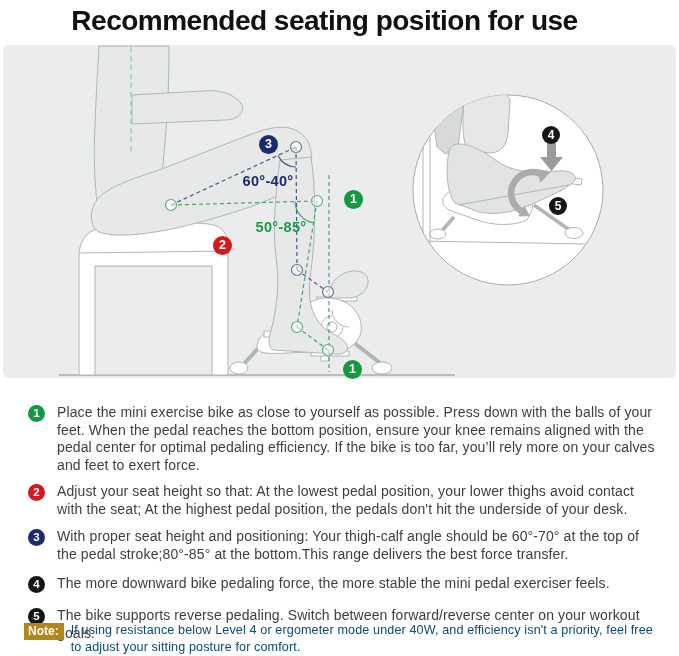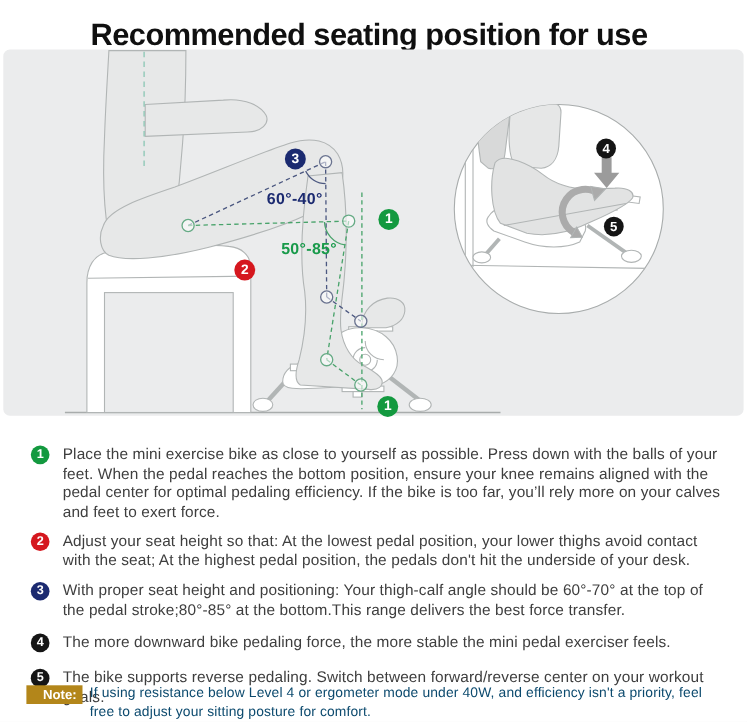--- a/index.html
+++ b/index.html
@@ -1,37 +1,37 @@
 <!DOCTYPE html>
 <html><head>
 <meta charset="utf-8">
 <style>
   html,body{margin:0;padding:0;background:#fff;}
   .page{position:relative;width:679px;height:656px;background:#fff;overflow:hidden;
         font-family:"Liberation Sans",sans-serif;color:#3e3e3e;}
   .title{position:absolute;left:0;top:1px;width:641px;text-align:center;
-         font-size:28px;font-weight:700;letter-spacing:-0.5px;color:#101010;margin:15px;}
+         font-size:28px;font-weight:700;letter-spacing:-0.5px;color:#101010;margin:4px;}
   .panel{position:absolute;left:3px;top:45px;width:673px;height:333px;
          background:#ebeced;border-radius:6px;}
   .panel svg{position:absolute;left:0;top:0;}
   .marker{position:absolute;width:19px;height:19px;border-radius:50%;color:#fff;
           font-size:12.5px;font-weight:700;line-height:19px;text-align:center;z-index:5;}
   .marker.small{width:18px;height:18px;line-height:18px;font-size:12px;}
   .angle-label{position:absolute;transform:translate(-50%,-50%);font-size:14.5px;
                font-weight:700;letter-spacing:.3px;white-space:nowrap;z-index:4;}
   .angle-navy{color:#1b2a70;}
   .angle-green{color:#189a4a;}
   .steps{position:absolute;left:28px;top:404px;width:628px;}
   .step{display:flex;gap:12px;}
   .step-badge{flex:0 0 auto;width:17px;height:17px;border-radius:50%;color:#fff;
               font-size:11.5px;font-weight:700;line-height:17px;text-align:center;margin-top:1px;}
   .step-text{font-size:14px;line-height:17.5px;letter-spacing:.12px;color:#3e3e3e;width:598px;}
   .mb1{margin-bottom:9px;}.mb2{margin-bottom:10px;}.mb3{margin-bottom:12px;}.mb4{margin-bottom:14px;}
   .note-row{position:absolute;left:24px;top:622px;width:632px;display:flex;gap:7px;align-items:flex-start;}
-  .note-badge{flex:0 0 auto;color:#fff;font-size:12px;font-weight:700;padding:1px 5px 2px 15px;margin-top:1px;}
+  .note-badge{flex:0 0 auto;color:#fff;font-size:12px;font-weight:700;padding:1px 5px 2px 4px;margin-top:1px;}
   .note-text{font-size:12.6px;line-height:17px;letter-spacing:.12px;color:#0c4a6e;}
 </style>
 </head>
 <body>
 
 <div class="page">
 
   <h1 class="title">Recommended seating position for use</h1>
 
   <div class="panel">

